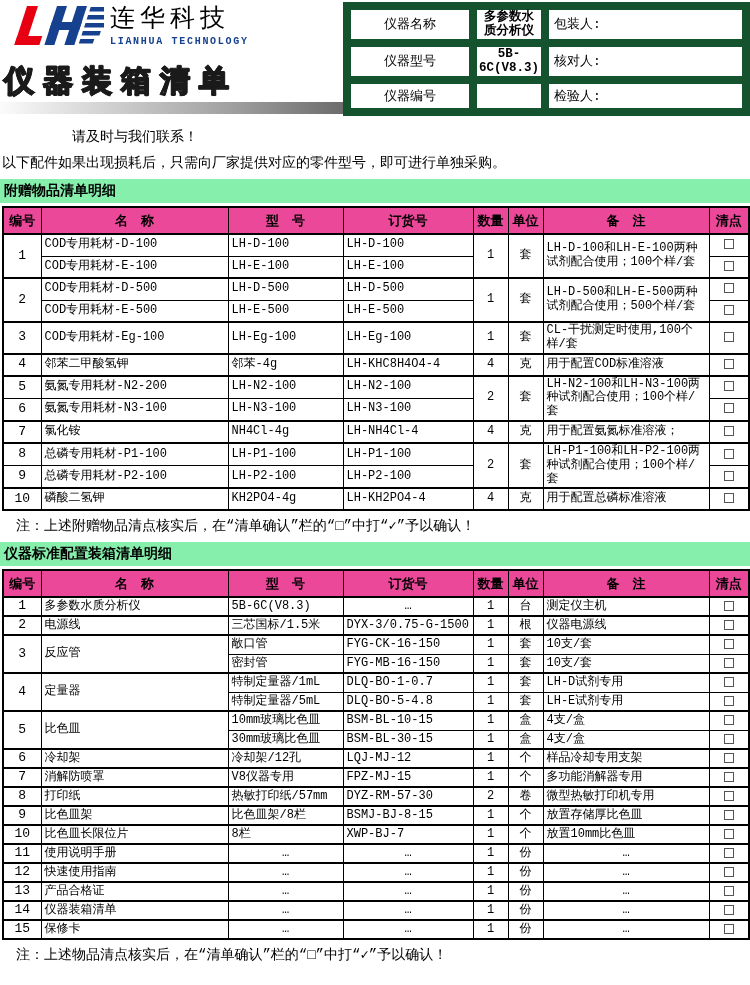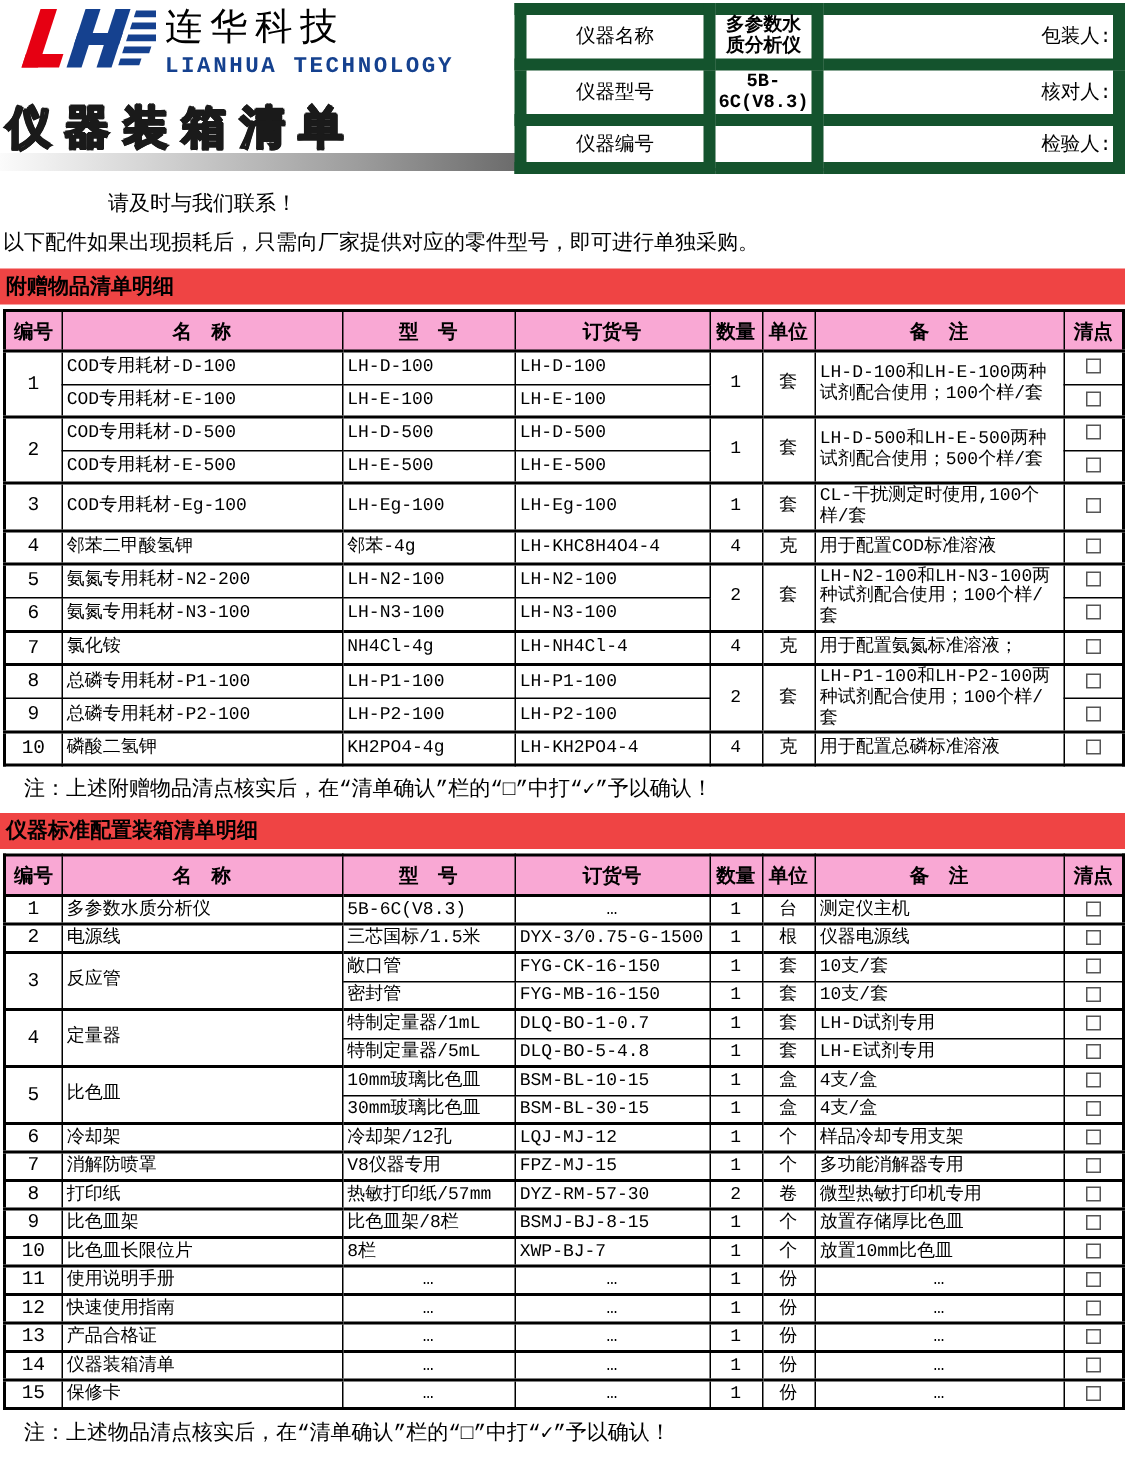--- a/index.html
+++ b/index.html
@@ -11,54 +11,54 @@
     font-family: Liberation Mono, monospace;
     overflow: hidden;
   }
 
   
   .header { position: relative; height: 101px; padding: 3px 0 0 4px; }
   .logo-row { display: flex; align-items: flex-start; }
   .logo-mark { width: 100px; height: 46px; flex: 0 0 auto; }
   .brand-text { margin-left: 6px; margin-top: 4px; }
   .brand-cn { font-size: 25px; letter-spacing: 5px; line-height: 1.05; }
-  .brand-en { font-size: 15px; font-weight: bold; color: #15418f; letter-spacing: 1.7px; margin-top: 3px; }
+  .brand-en { font-size: 10px; font-weight: bold; color: #15418f; letter-spacing: 1.7px; margin-top: 3px; }
   .doc-title {
     margin-top: 12px; font-size: 30px; font-weight: bold; letter-spacing: 9px;
     color: #fff; -webkit-text-stroke: 1.4px #1a1a1a;
     text-shadow: 1px 0 0 #1a1a1a, -1px 0 0 #1a1a1a, 0 1px 0 #1a1a1a, 0 -1px 0 #1a1a1a;
     white-space: nowrap;
   }
   .info-table { position: absolute; left: 343px; top: 2px; border-collapse: collapse; }
   .info-table td { border: 8px solid #14532d; height: 32px; font-size: 13px; background:#fff; }
   .info-table .lbl { width: 126px; text-align: center; }
   .info-table .val { width: 69px; text-align: center; font-weight: bold; font-size: 12.5px; line-height: 1.15; padding: 0 2px; }
-  .info-table .sign { width: 201px; padding-left: 5px; text-align: right; }
+  .info-table .sign { width: 201px; padding-left: 5px; text-align: left; }
 
   
   .gradient-bar {
     height: 12px; margin-top: 1px;
     background: linear-gradient(90deg,#fbfbfb 0%,#d2d2d2 14%,#9c9c9c 32%,#646464 48%,#6e6e6e 60%,#a0a0a0 74%,#d2d2d2 88%,#ebebeb 100%);
   }
 
   
   .intro { padding: 7px 2px 0 2px; font-size: 14px; line-height: 1.25; }
   .intro .l2 { margin-top: 8px; padding-left: 70px; }
   .intro .l3 { margin-top: 8px; }
 
   
-  .section-bar { margin-top: 7px; background: #ef4444; font-weight: bold; font-size: 14px; padding: 3px 4px; }
+  .section-bar { margin-top: 7px; background: #86efac; font-weight: bold; font-size: 14px; padding: 3px 4px; }
 
   
   .list-table {
     width: 746px; margin: 3px 0 0 2px;
     border-collapse: collapse; table-layout: fixed;
     border: 2px solid #000; font-size: 12px;
   }
-  .list-table th { border: 1px solid #000; font-size: 13px; font-weight: bold; height: 27px; padding: 2px 0; background:#f9a8d4; }
+  .list-table th { border: 1px solid #000; font-size: 13px; font-weight: bold; height: 27px; padding: 2px 0; background:#ec4899; }
   .list-table td { border: 1px solid #000; padding: 1px 3px; height: 22px; line-height: 1.15; vertical-align: middle; overflow: hidden; }
   .t2 td { height: 19px; }
   .list-table tr.gs td { border-top-width: 2px; }
   .c-num, .c-qty, .c-unit, .c-check, .dots { text-align: center; }
   .c-num { font-size: 13px; }
   .cb { display: inline-block; width: 10px; height: 10px; border: 1px solid #555; background: #fff; vertical-align: middle; }
 
   
   .note { font-size: 14px; padding: 6px 2px 0 16px; }
 </style>

